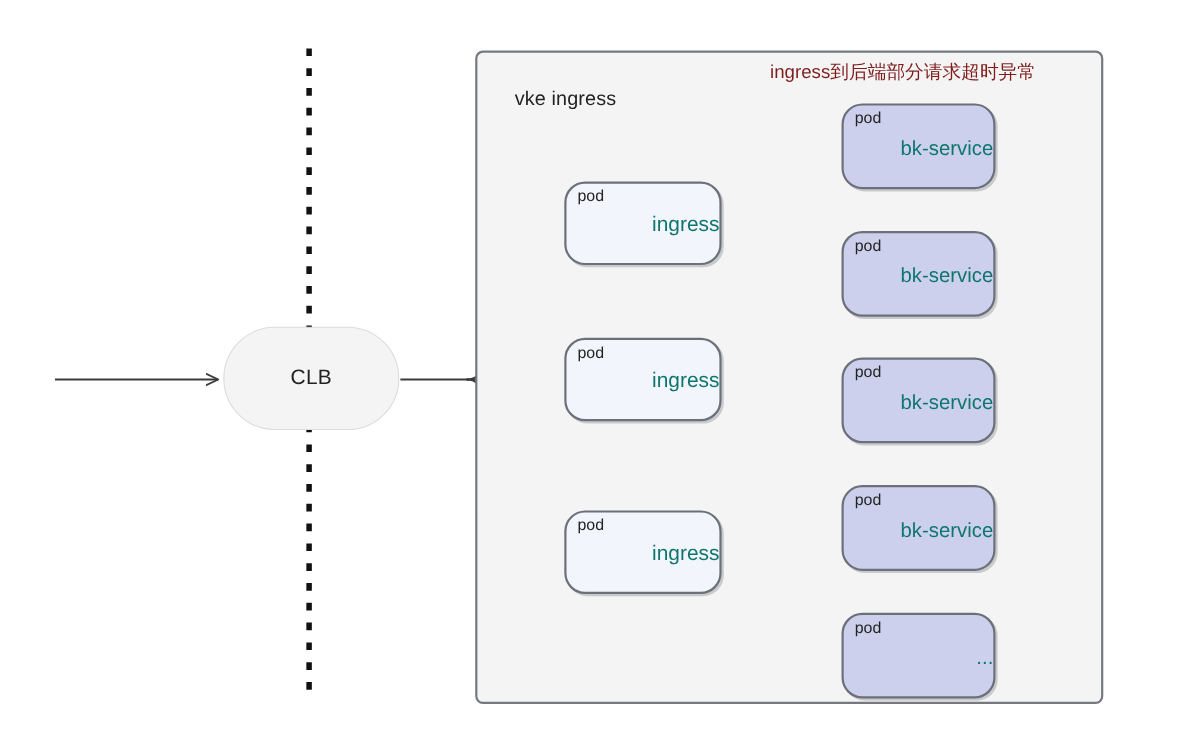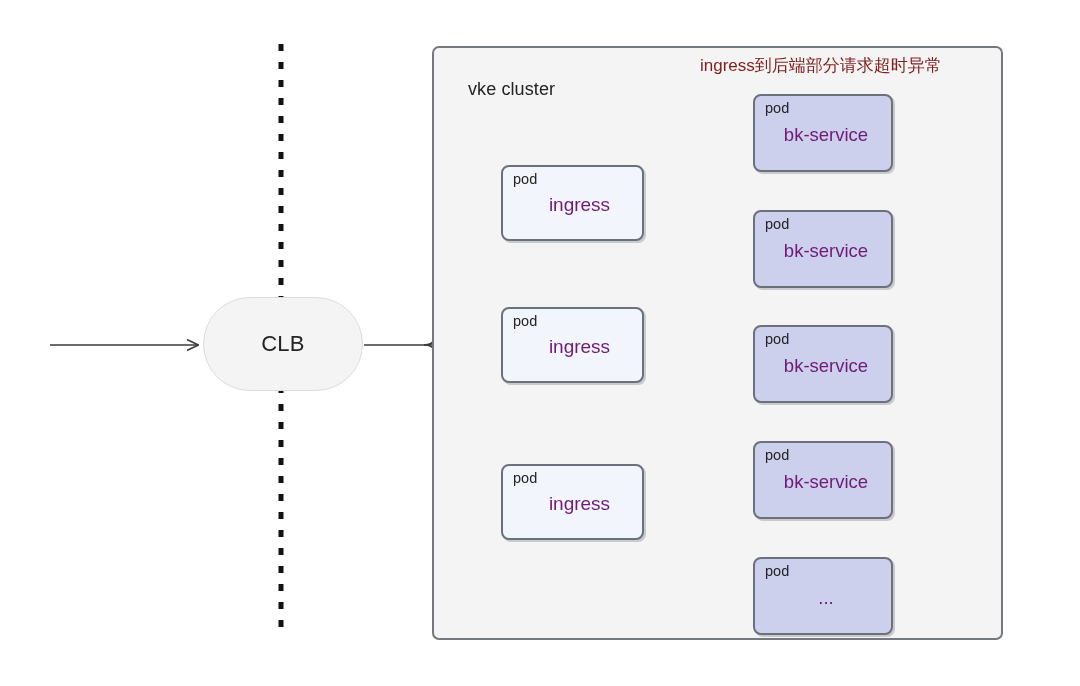--- a/index.html
+++ b/index.html
@@ -65,50 +65,51 @@
     height: 94px;
     background: #f4f4f4;
     border: 1.6px solid #dcdcdc;
     border-radius: 47px;
     box-sizing: border-box;
     display: flex;
     align-items: center;
     justify-content: center;
   }
   .clb-label {
-    font-size: 22px;
+    font-size: 19px;
     color: #232323;
     letter-spacing: .3px;
   }
 
   
   .pod {
     position: absolute;
     box-sizing: border-box;
     border: 2.2px solid #6b707a;
-    border-radius: 8px;
+    border-radius: 19px;
     box-shadow: 2px 2px 0 rgba(90,95,105,.28);
+    margin-left: 12px;
   }
   .pod .pod-kind {
     position: absolute;
     left: 10px;
     top: 5px;
     font-size: 14.5px;
     color: #232323;
     line-height: 1.1;
   }
   .pod .pod-name {
     position: absolute;
     left: 0;
     right: 0;
     top: 50%;
     transform: translateY(-42%);
-    text-align: center;
+    text-align: right;
     font-size: 19px;
-    color: #701a75;
+    color: #0f766e;
     padding-left: 14px;
     box-sizing: border-box;
   }
   .pod.ingress {
     background: #f2f5fc;
     width: 143px;
     height: 76px;
   }
   .pod.backend {
     background: #ccd0ec;
@@ -173,21 +174,21 @@
     <g>
       <path d="M 723 357 L 735 371 M 735 357 L 723 371" stroke="#d9534f" stroke-width="2" stroke-linecap="round" fill="none"></path>
     </g>
 
     <path d="M 670 490 C 670 482 676 480 686 480 L 745 480" fill="none" stroke="#4ca571" stroke-width="2" marker-end="url(#ah-green)"></path>
 
     <path d="M 670 585 C 670 593 676 596 686 596 L 745 596" fill="none" stroke="#4ca571" stroke-width="2" marker-end="url(#ah-green)"></path>
   </svg>
 
   <div class="cluster-box"></div>
-  <div class="cluster-title">vke cluster</div>
+  <div class="cluster-title">vke ingress</div>
   <div class="cluster-note">ingress到后端部分请求超时异常</div>
 
   <div class="clb-node">
     <span class="clb-label">CLB</span>
   </div>
 
   <div class="pod ingress" style="left:501px; top:165px;">
     <span class="pod-kind">pod</span>
     <span class="pod-name">ingress</span>
   </div>

